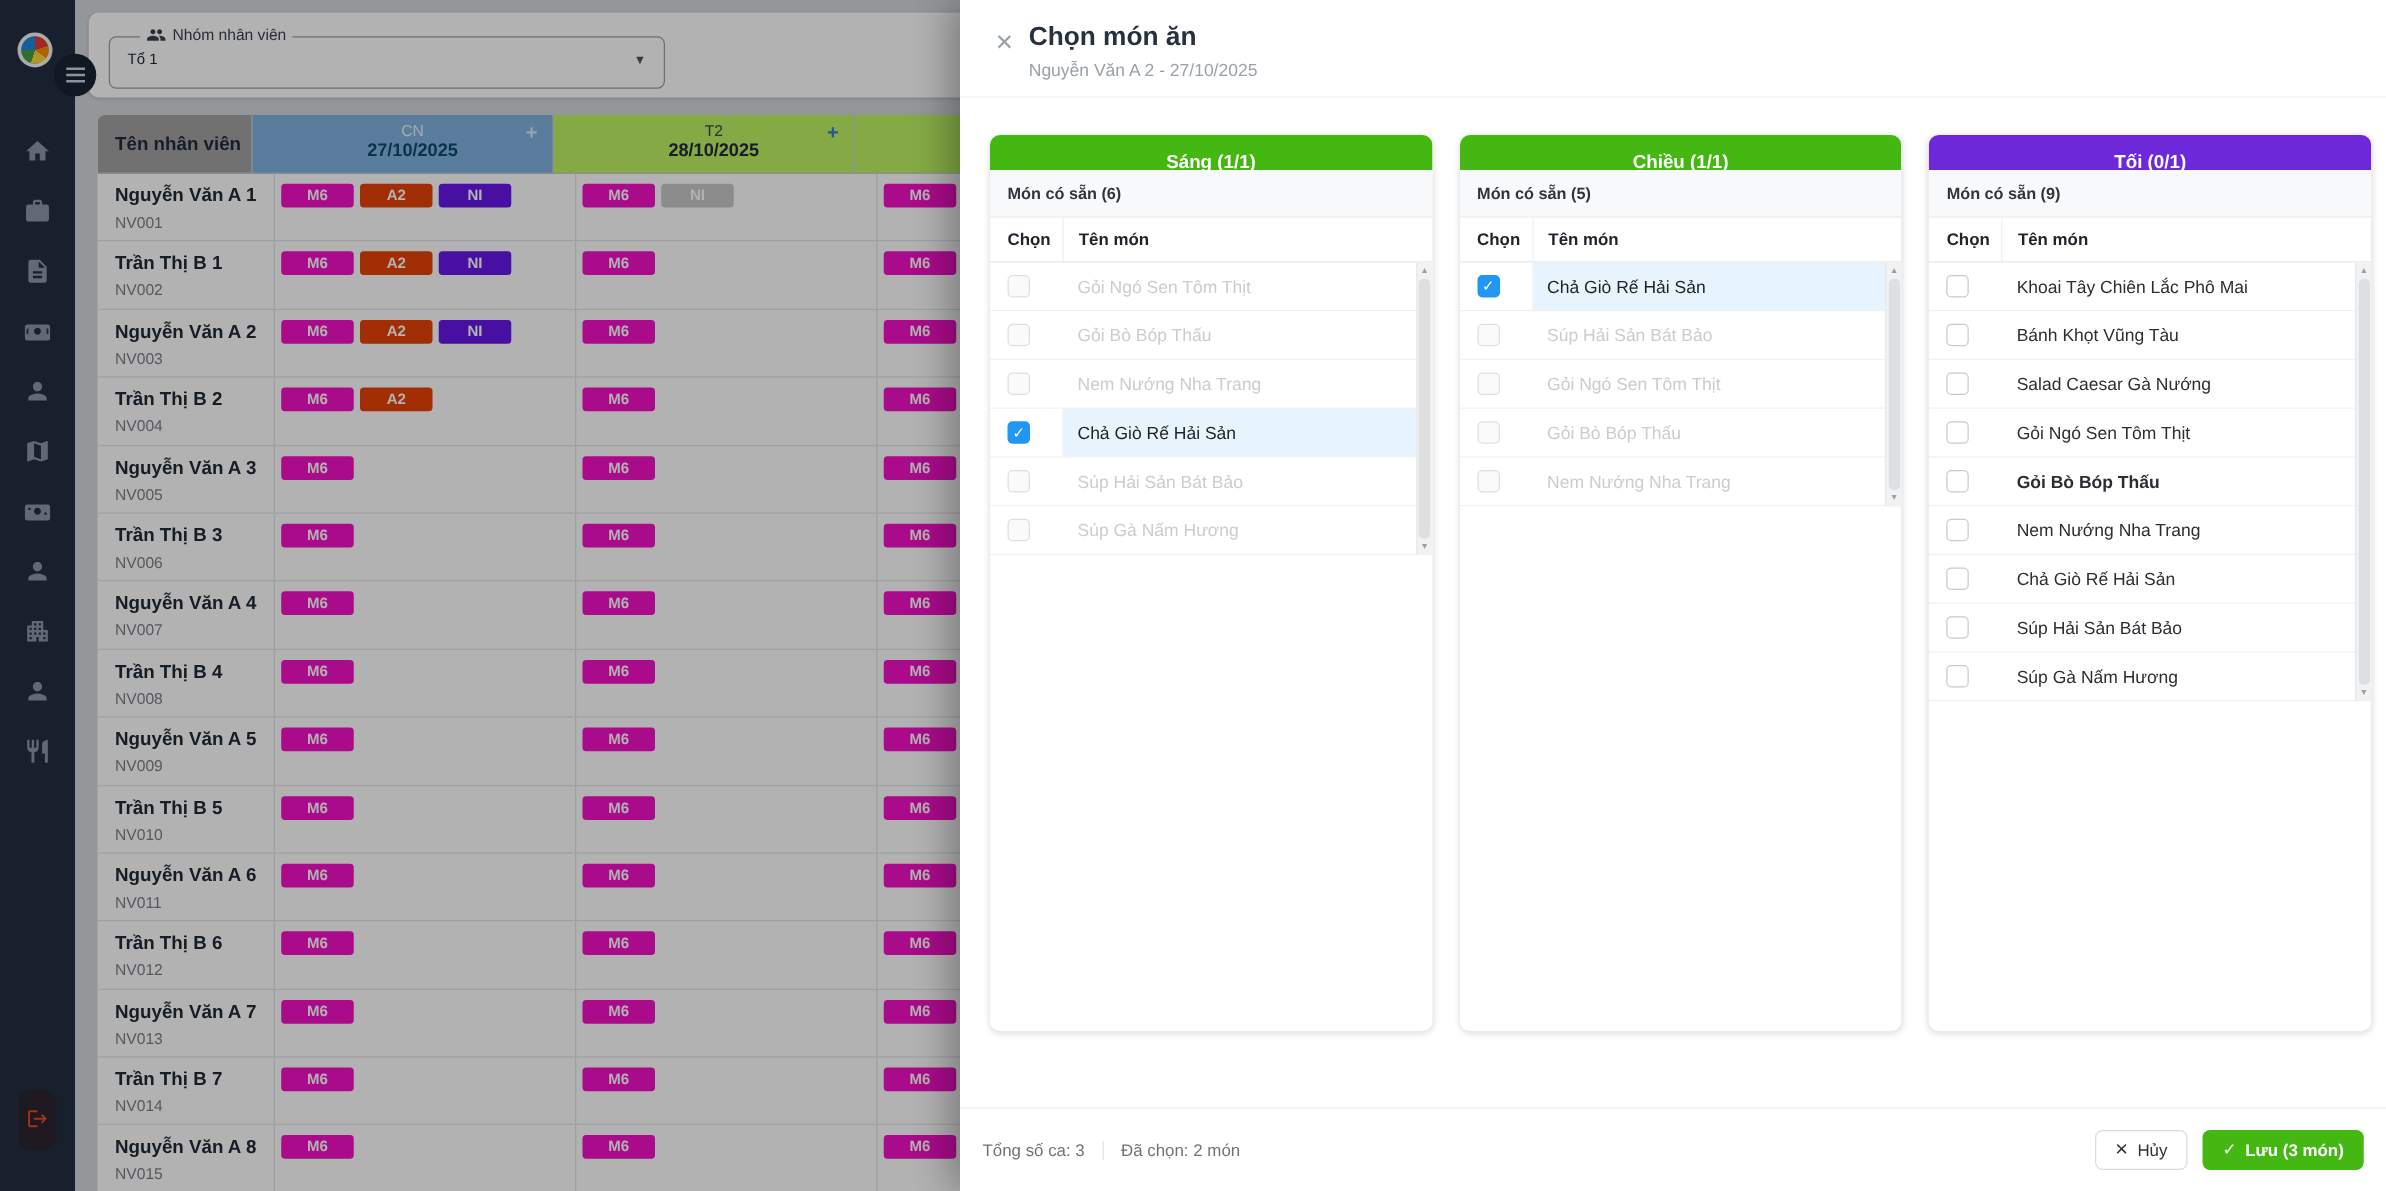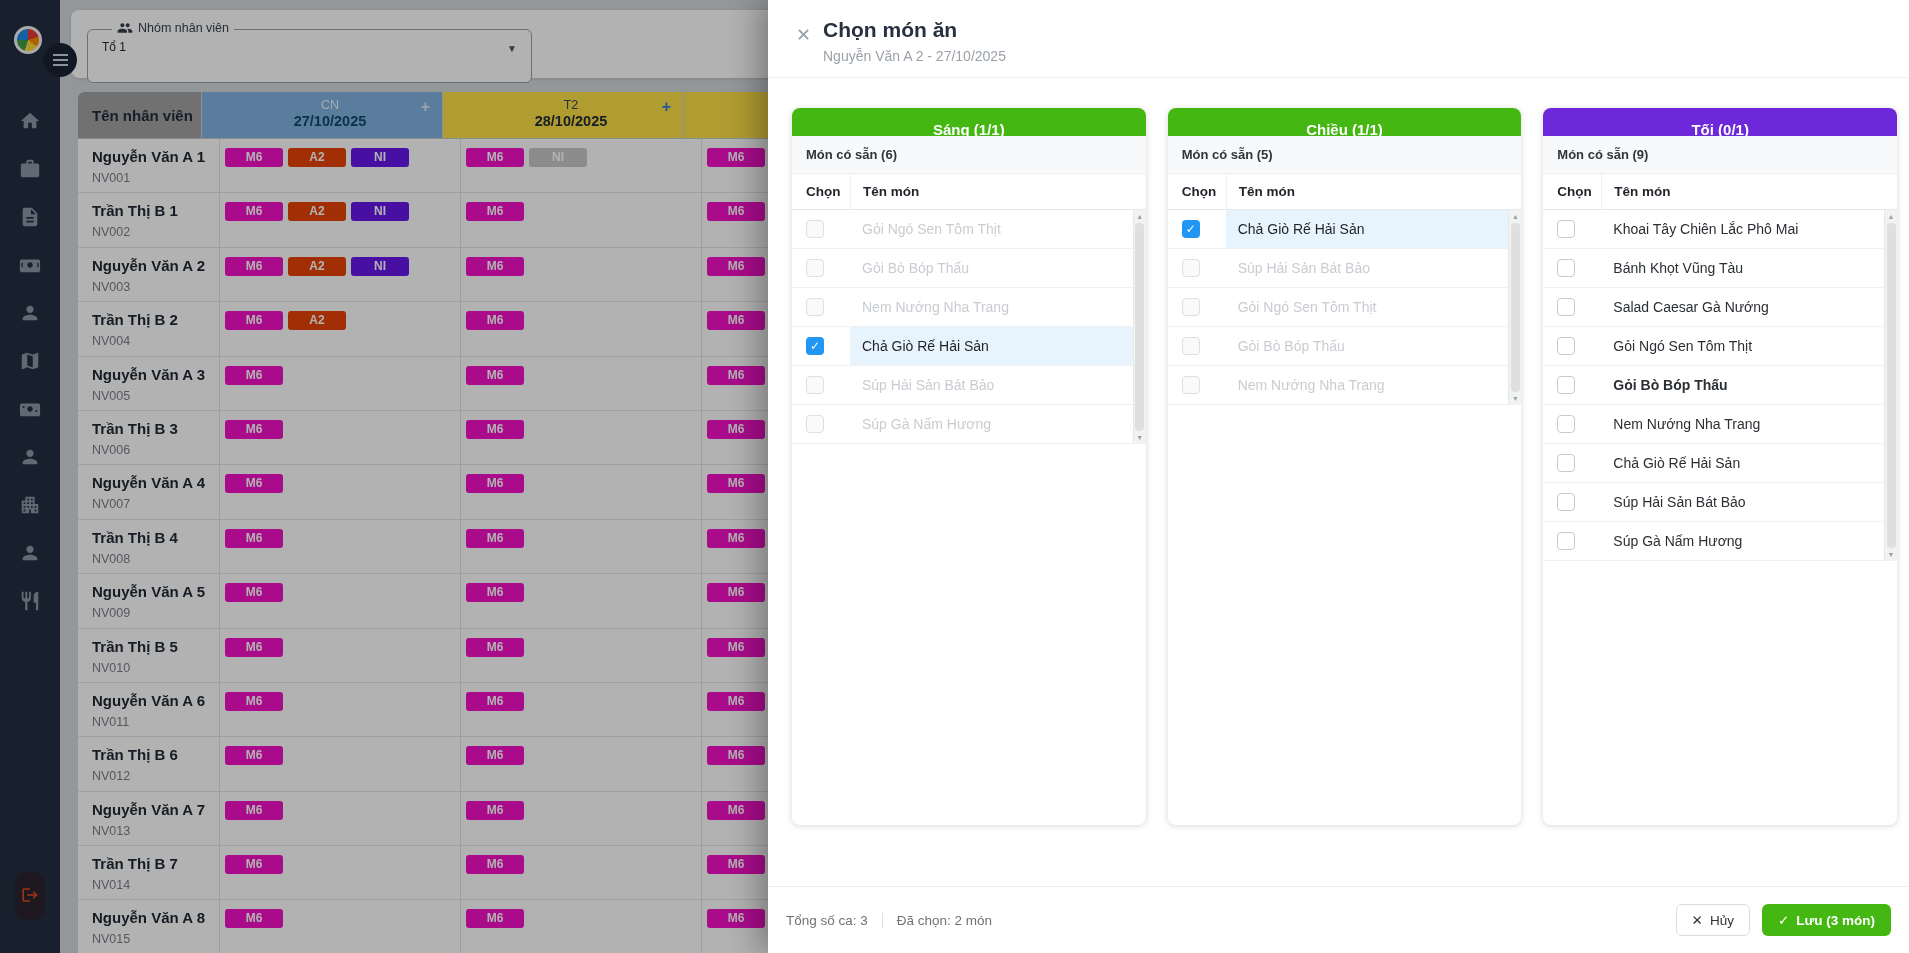--- a/index.html
+++ b/index.html
@@ -19,34 +19,34 @@
             background:#2B2530; display:flex; align-items:center; justify-content:center; cursor:pointer; }
   .logout svg, .logout i svg { width:18px; height:18px; fill:#E8491C; }
   .burger { position:absolute; left:43px; top:43px; width:34px; height:34px; border-radius:50%; background:#1A2333;
             z-index:6; display:flex; align-items:center; justify-content:center; cursor:pointer; }
   .bars { width:15px; height:2px; background:#C9D3DF; box-shadow:0 -5px 0 #C9D3DF, 0 5px 0 #C9D3DF; }
 
   
   .content { position:absolute; left:60px; top:0; right:0; bottom:0; background:#D4D8DD; }
   .topcard { position:absolute; left:11px; top:10px; width:960px; height:68px; background:#FFFFFF; border-radius:8px;
              box-shadow:0 1px 3px rgba(0,0,0,.12); }
-  .select { position:absolute; left:16px; top:19px; width:445px; height:54px; border:1px solid #9AA0A8; border-radius:6px;
+  .select { position:absolute; left:16px; top:19px; width:445px; height:42px; border:1px solid #9AA0A8; border-radius:6px;
             background:#fff; cursor:pointer; }
   .sel-label { position:absolute; left:24px; top:-10px; background:#fff; padding:0 5px; font-size:12.5px; color:#39414E;
                display:flex; align-items:center; gap:5px; }
   .sel-label i, .sel-label i svg { width:16px; height:16px; fill:#39414E; display:inline-block; }
   .sel-value { position:absolute; left:14px; top:10px; font-size:12px; color:#1F2733; }
   .sel-caret { position:absolute; right:14px; top:13px; font-size:10px; color:#4B5563; }
 
   .table { position:absolute; left:18px; top:92px; width:1400px; bottom:0; background:#fff; border-radius:6px 0 0 0; overflow:hidden; }
   .thead { display:flex; height:47px; }
   .th { border-right:1px solid #CBD2D9; border-bottom:1px solid #C3CAD1; position:relative;padding-left:16px; }
   .th.name { width:124px; background:#a3a3a3; font-weight:bold; font-size:15px; color:#222B38;
              display:flex; align-items:center; padding-left:14px; }
-  .th.day { width:241px; background:#fde047; text-align:center; padding-top:6px; }
+  .th.day { width:241px; background:#bef264; text-align:center; padding-top:6px; }
   .th.day .dow { font-size:12.5px; color:#3A4654; }
   .th.day .date { font-size:14.5px; font-weight:bold; color:#222B38; margin-top:1px; }
   .th.day .plus { position:absolute; right:12px; top:6px; font-size:16px; font-weight:bold; color:#2F80D9; cursor:pointer; }
   .th.day.sel { background:#82B4E2; }
   .th.day.sel .dow { color:rgba(255,255,255,.85); }
   .th.day.sel .date { color:#0c4a6e; }
   .th.day.sel .plus { color:#DCE8F4; }
   .t-row { display:flex; height:54.4px; border-bottom:1px solid #E3E6E9; }
   .cell { border-right:1px solid #E0E4E8; }
   .cell.namec { width:142px; padding:9px 0 0 14px; }

